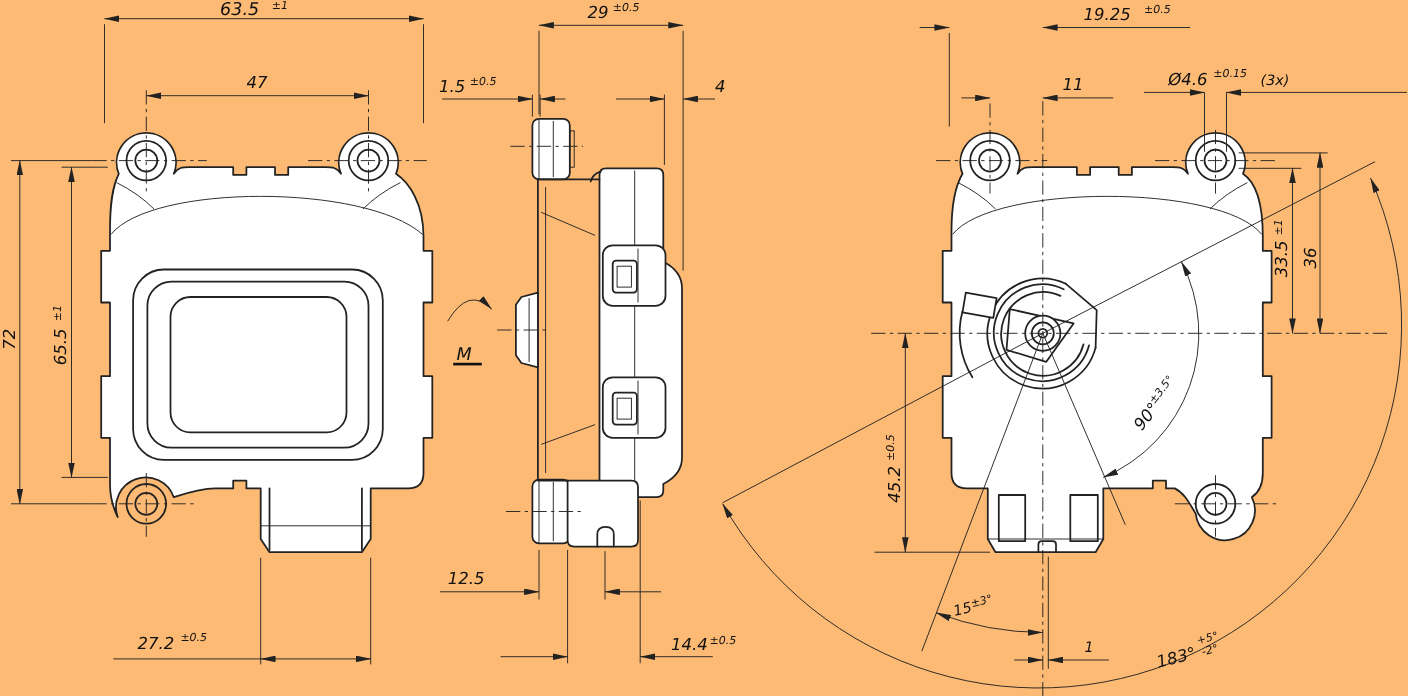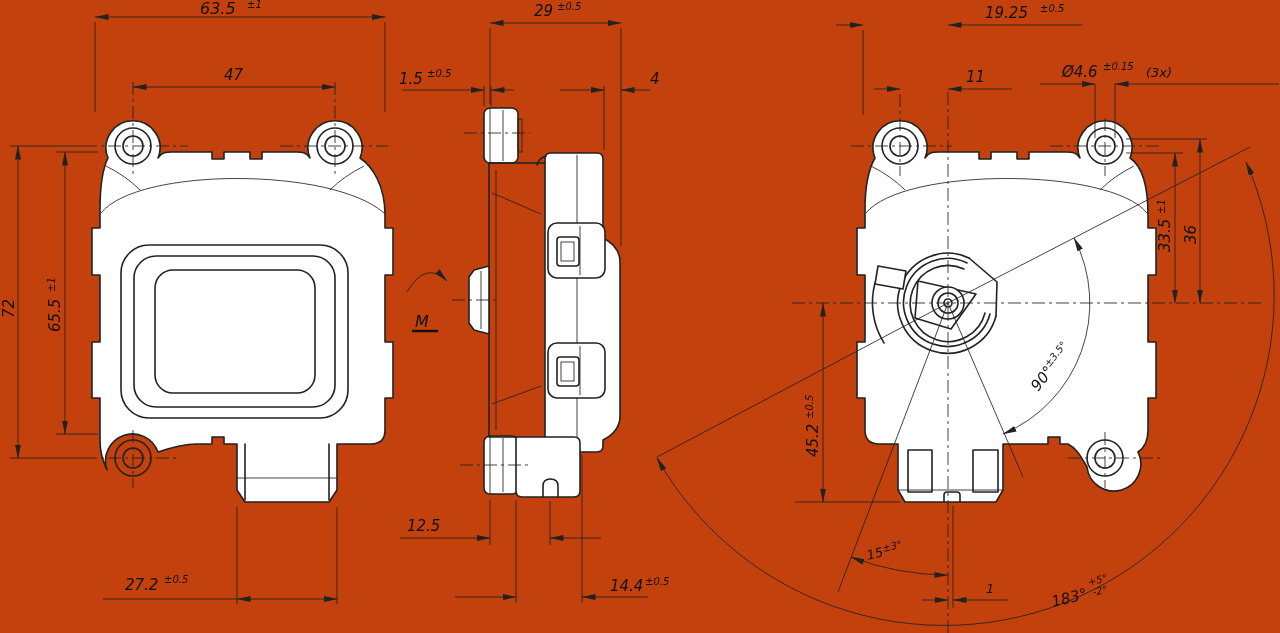--- a/index.html
+++ b/index.html
@@ -1,16 +1,16 @@
 <!DOCTYPE html>
 <html><head>
 <meta charset="utf-8">
 <style>
   html,body{margin:0;padding:0;background:#fff;}
-  .stage{position:relative;width:1280px;height:633px;background:#c2410c;overflow:hidden;}
+  .stage{position:relative;width:1280px;height:633px;background:#fdba74;overflow:hidden;}
   svg{display:block;}
   .o{fill:none;stroke:#222;stroke-width:1.6;stroke-linejoin:round;stroke-linecap:round;}
   .ow{fill:#fff;stroke:#222;stroke-width:1.6;stroke-linejoin:round;}
   .t{fill:none;stroke:#222;stroke-width:.85;}
   .cl{fill:none;stroke:#222;stroke-width:.85;stroke-dasharray:13 4 3 4;}
   .dim{fill:none;stroke:#222;stroke-width:.85;marker-start:url(#arw);marker-end:url(#arw);}
   .me{fill:none;stroke:#222;stroke-width:.85;marker-end:url(#arw);}
   .ms{fill:none;stroke:#222;stroke-width:.85;marker-start:url(#arw);}
   text{font:italic 15px "DejaVu Sans",sans-serif;fill:#111;}
   .sup{font-size:10px;}

